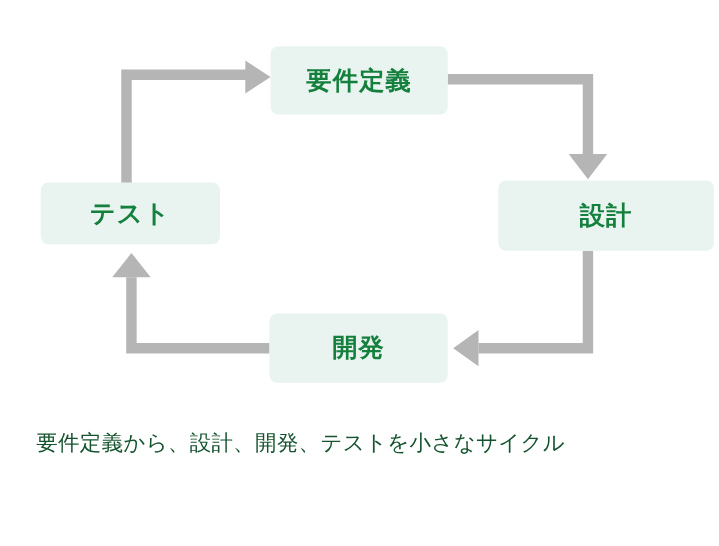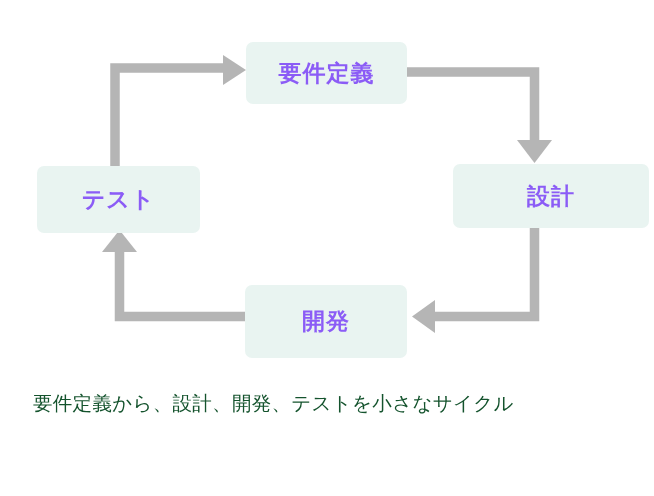--- a/index.html
+++ b/index.html
@@ -41,47 +41,47 @@
     border-radius: 7px;
     display: flex;
     align-items: center;
     justify-content: center;
     z-index: 2;
   }
   .node-label {
     font-size: 23px;
     font-weight: bold;
     letter-spacing: 1px;
-    color: #8b5cf6;
+    color: #15803d;
     line-height: 1;
     white-space: nowrap;
   }
   #node-requirements {
     left: 246px;
     top: 42px;
     width: 161px;
     height: 62px;
   }
   #node-design {
     left: 453px;
     top: 164px;
     width: 196px;
     height: 64px;
   }
   #node-development {
     left: 245px;
     top: 285px;
     width: 162px;
-    height: 73px;
+    height: 63px;
   }
   #node-test {
     left: 37px;
     top: 166px;
     width: 163px;
-    height: 67px;
+    height: 56px;
     text-align: right;
   }
   .caption {
     position: absolute;
     left: 33px;
     top: 386px;
     width: 600px;
     font-size: 19.5px;
     line-height: 1.75;
     color: #14532d;

